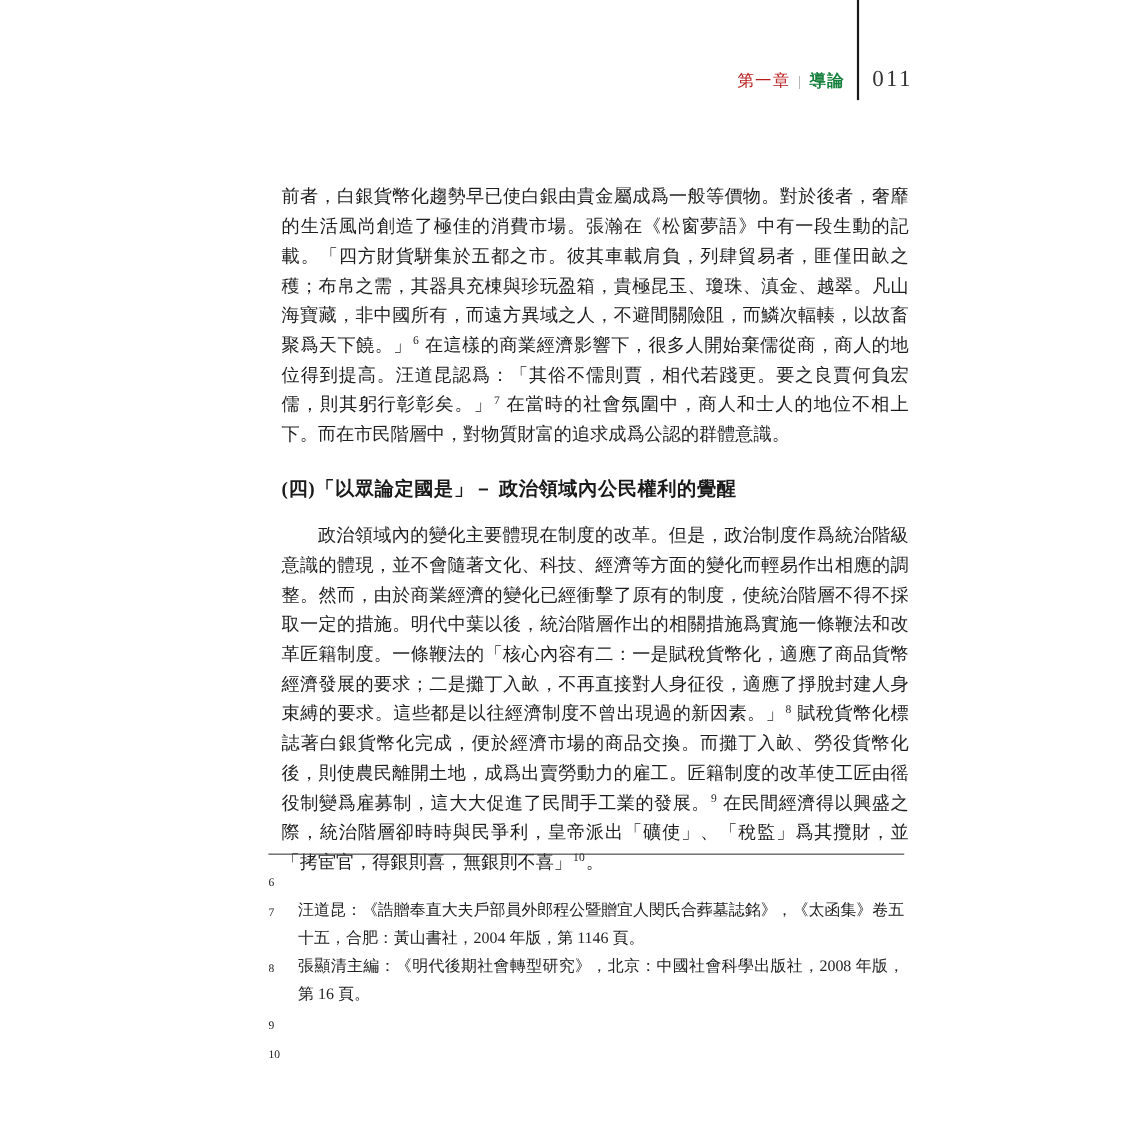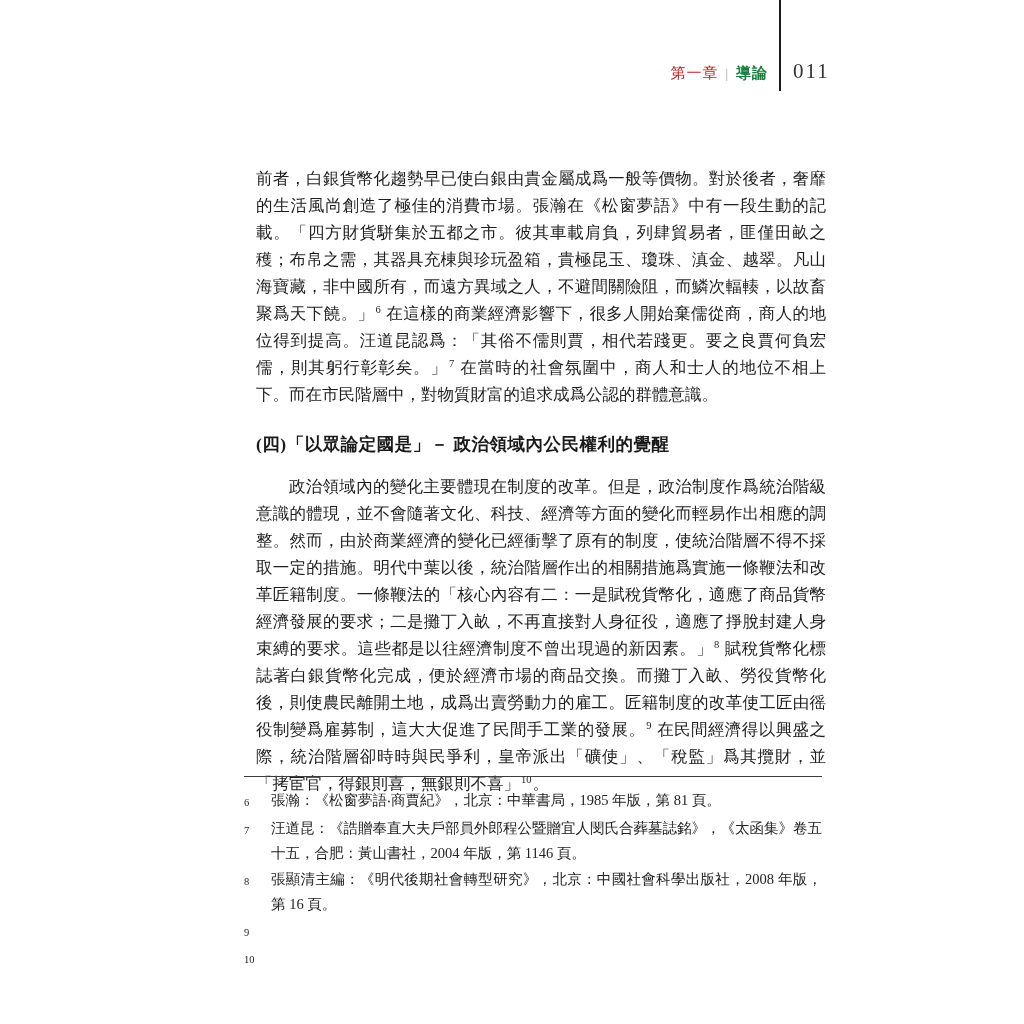--- a/index.html
+++ b/index.html
@@ -131,21 +131,20 @@
       <p class="">前者，白銀貨幣化趨勢早已使白銀由貴金屬成爲一般等價物。對於後者，奢靡的生活風尚創造了極佳的消費市場。張瀚在《松窗夢語》中有一段生動的記載。「四方財貨駢集於五都之市。彼其車載肩負，列肆貿易者，匪僅田畝之穫；布帛之需，其器具充棟與珍玩盈箱，貴極昆玉、瓊珠、滇金、越翠。凡山海寶藏，非中國所有，而遠方異域之人，不避間關險阻，而鱗次輻輳，以故畜聚爲天下饒。」<sup class="ref">6</sup> 在這樣的商業經濟影響下，很多人開始棄儒從商，商人的地位得到提高。汪道昆認爲：「其俗不儒則賈，相代若踐更。要之良賈何負宏儒，則其躬行彰彰矣。」<sup class="ref">7</sup> 在當時的社會氛圍中，商人和士人的地位不相上下。而在市民階層中，對物質財富的追求成爲公認的群體意識。</p>
       <h2 class="sub-heading">(四)「以眾論定國是」－ 政治領域內公民權利的覺醒</h2>
       <p class="indented">政治領域內的變化主要體現在制度的改革。但是，政治制度作爲統治階級意識的體現，並不會隨著文化、科技、經濟等方面的變化而輕易作出相應的調整。然而，由於商業經濟的變化已經衝擊了原有的制度，使統治階層不得不採取一定的措施。明代中葉以後，統治階層作出的相關措施爲實施一條鞭法和改革匠籍制度。一條鞭法的「核心內容有二：一是賦稅貨幣化，適應了商品貨幣經濟發展的要求；二是攤丁入畝，不再直接對人身征役，適應了掙脫封建人身束縛的要求。這些都是以往經濟制度不曾出現過的新因素。」<sup class="ref">8</sup> 賦稅貨幣化標誌著白銀貨幣化完成，便於經濟市場的商品交換。而攤丁入畝、勞役貨幣化後，則使農民離開土地，成爲出賣勞動力的雇工。匠籍制度的改革使工匠由徭役制變爲雇募制，這大大促進了民間手工業的發展。<sup class="ref">9</sup> 在民間經濟得以興盛之際，統治階層卻時時與民爭利，皇帝派出「礦使」、「稅監」爲其攬財，並「拷宦官，得銀則喜，無銀則不喜」<sup class="ref">10</sup>。</p>
     </div>
 
   <div class="footnotes">
     <div class="fn-rule"></div>
     <div id="fn-list">
         <div class="fn-item">
           <span class="fn-num">6</span>
-          <span class="fn-text">張瀚：《松窗夢語‧商賈紀》，北京：中華書局，1985 年版，第 81 頁。</span>
         </div>
         <div class="fn-item">
           <span class="fn-num">7</span>
           <span class="fn-text">汪道昆：《誥贈奉直大夫戶部員外郎程公暨贈宜人閔氏合葬墓誌銘》，《太函集》卷五十五，合肥：黃山書社，2004 年版，第 1146 頁。</span>
         </div>
         <div class="fn-item">
           <span class="fn-num">8</span>
           <span class="fn-text">張顯清主編：《明代後期社會轉型研究》，北京：中國社會科學出版社，2008 年版，第 16 頁。</span>
         </div>
         <div class="fn-item">

